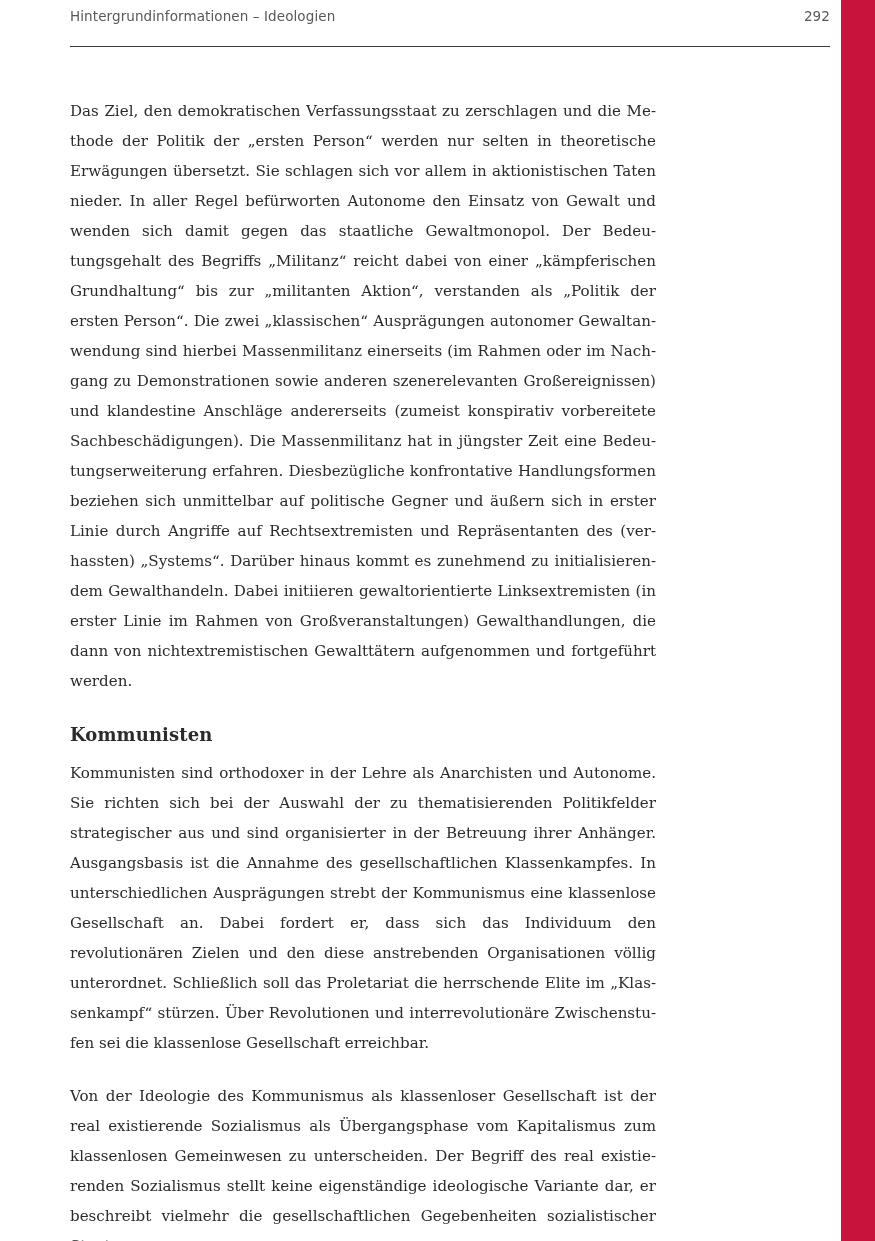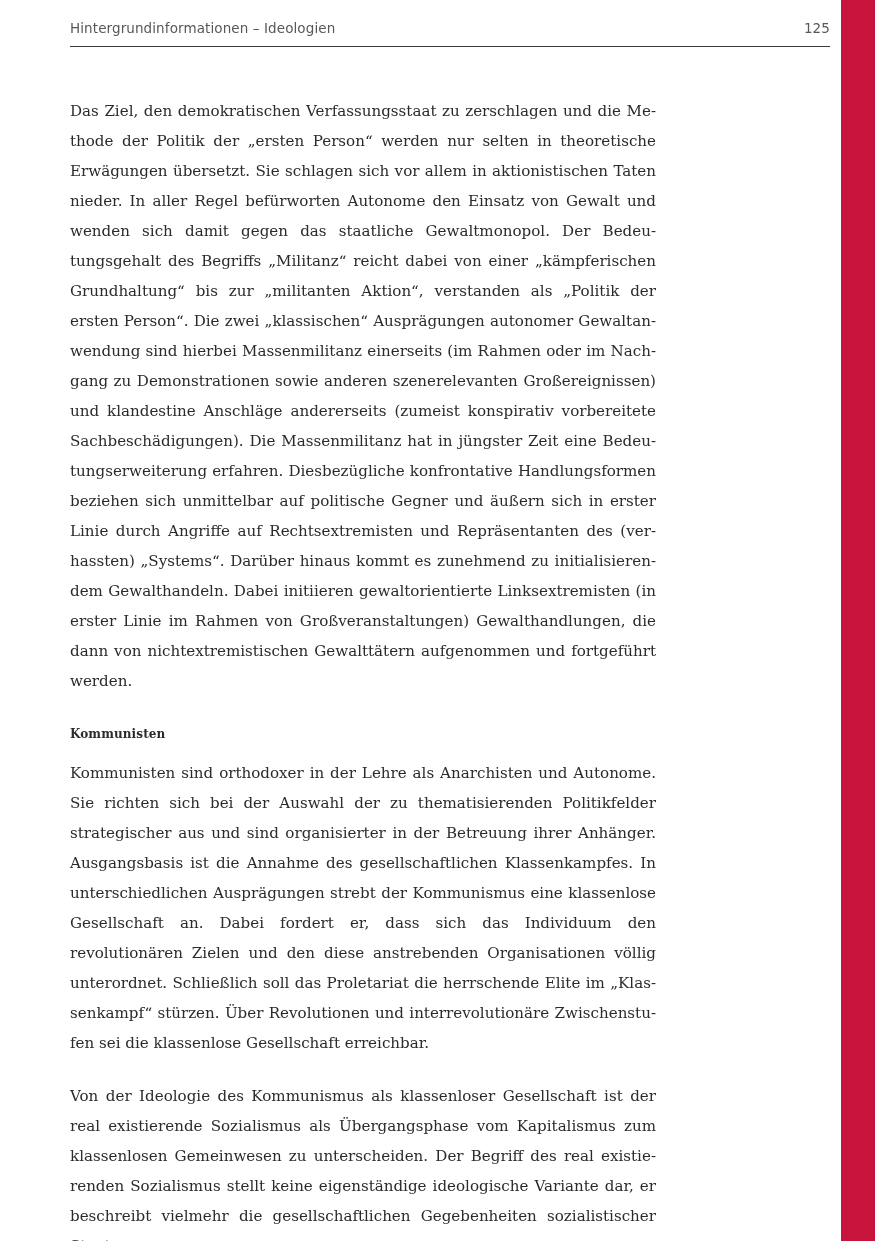--- a/index.html
+++ b/index.html
@@ -30,21 +30,21 @@
     right: 0;
     width: 34px;
     height: 1241px;
     background: #c8133c;
   }
 
   
   #running-head {
     position: absolute;
     left: 70px;
-    top: 20px;
+    top: 8px;
     width: 760px;
     display: flex;
     align-items: baseline;
     justify-content: space-between;
     font-family: "DejaVu Sans", sans-serif;
     font-size: 13.5px;
     color: #58585a;
     letter-spacing: 0.1px;
   }
   #running-head .rh-title {
@@ -84,39 +84,39 @@
   }
   p.body-par + p.body-par {
     margin-top: 23.2px;
   }
 
   h2.section-head {
     margin: 0;
     padding: 0;
     font-family: "DejaVu Serif", "Liberation Serif", serif;
     font-weight: bold;
-    font-size: 12px;
+    font-size: 18px;
     line-height: 23px;
     color: #2b2b2b;
     letter-spacing: 0.1px;
   }
 
   .gap-before-head { height: 27px; }
   .gap-after-head  { height: 12px; }
 </style>
 </head>
 <body>
 
 <div id="page">
 
   <div id="edge-bar"></div>
 
   <div id="running-head">
     <span class="rh-title">Hintergrundinformationen – Ideologien</span>
-    <span class="rh-folio">125</span>
+    <span class="rh-folio">292</span>
   </div>
 
   <div id="head-rule"></div>
 
   <div id="content">
 
     <p class="body-par">Das Ziel, den demokratischen Verfassungsstaat zu zerschlagen und die Me­thode der Politik der „ersten Person“ werden nur selten in theoretische Erwägungen übersetzt. Sie schlagen sich vor allem in aktionistischen Ta­ten nieder. In aller Regel befürworten Autonome den Einsatz von Gewalt und wenden sich damit gegen das staatliche Gewaltmonopol. Der Bedeu­tungsgehalt des Begriffs „Militanz“ reicht dabei von einer „kämpferischen Grundhaltung“ bis zur „militanten Aktion“, verstanden als „Politik der ersten Person“. Die zwei „klassischen“ Ausprägungen autonomer Gewaltan­wendung sind hierbei Massenmilitanz einerseits (im Rahmen oder im Nach­gang zu Demonstrationen sowie anderen szenerelevanten Großereignissen) und klandestine Anschläge andererseits (zumeist konspirativ vorbereitete Sachbeschädigungen). Die Massenmilitanz hat in jüngster Zeit eine Bedeu­tungserweiterung erfahren. Diesbezügliche konfrontative Handlungsformen beziehen sich unmittelbar auf politische Gegner und äußern sich in erster Linie durch Angriffe auf Rechtsextremisten und Repräsentanten des (ver­hassten) „Systems“. Darüber hinaus kommt es zunehmend zu initialisieren­dem Gewalthandeln. Dabei initiieren gewaltorientierte Linksextremisten (in erster Linie im Rahmen von Großveranstaltungen) Gewalthandlungen, die dann von nichtextremistischen Gewalttätern aufgenommen und fortgeführt werden.</p>
 
     <div class="gap-before-head"></div>
 

